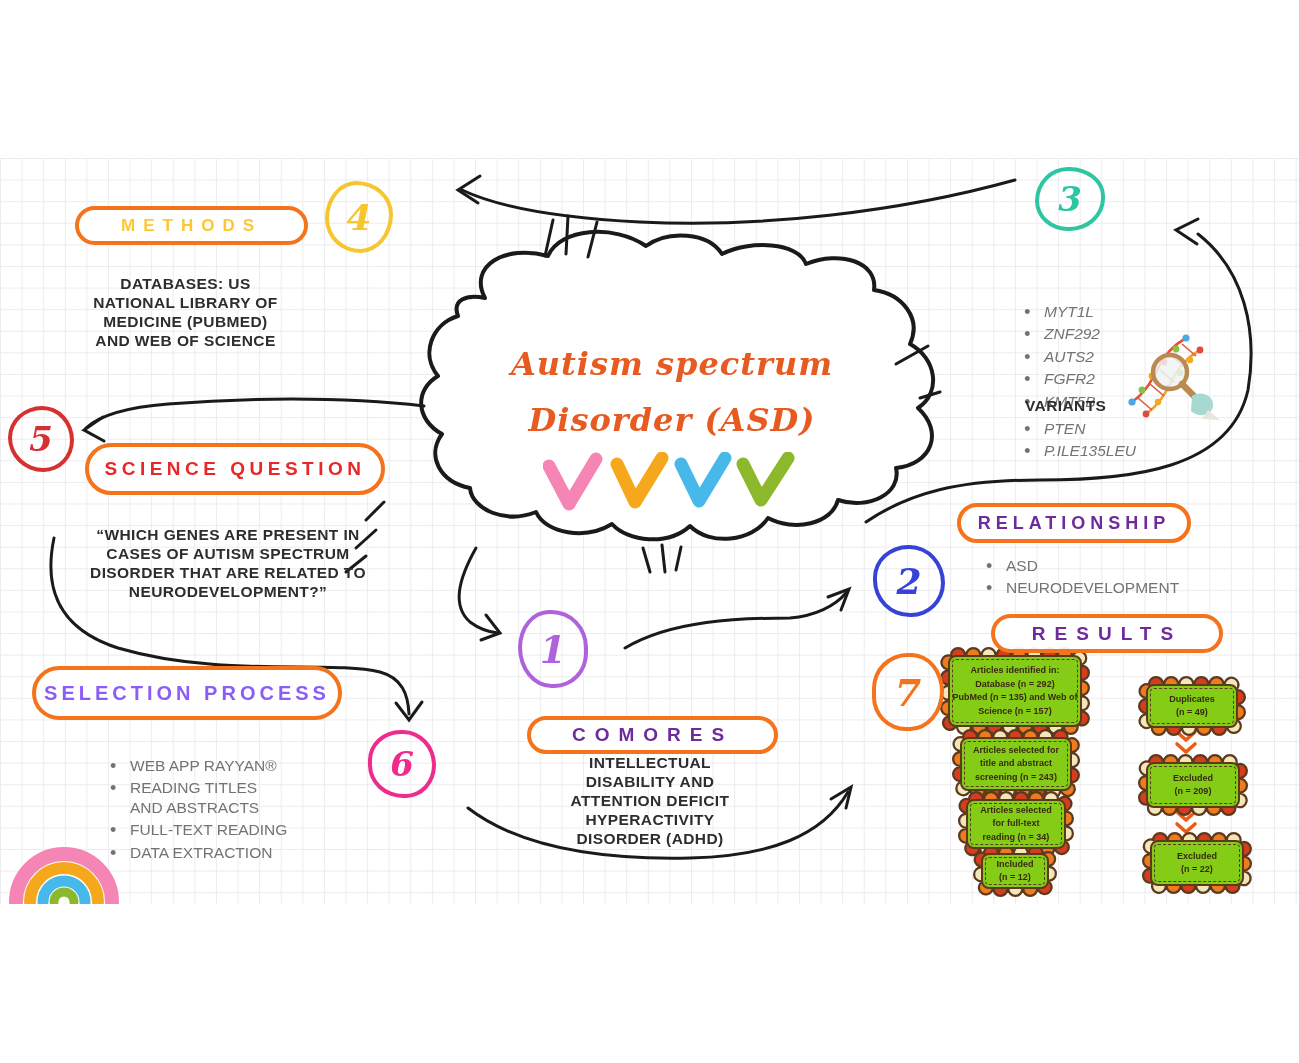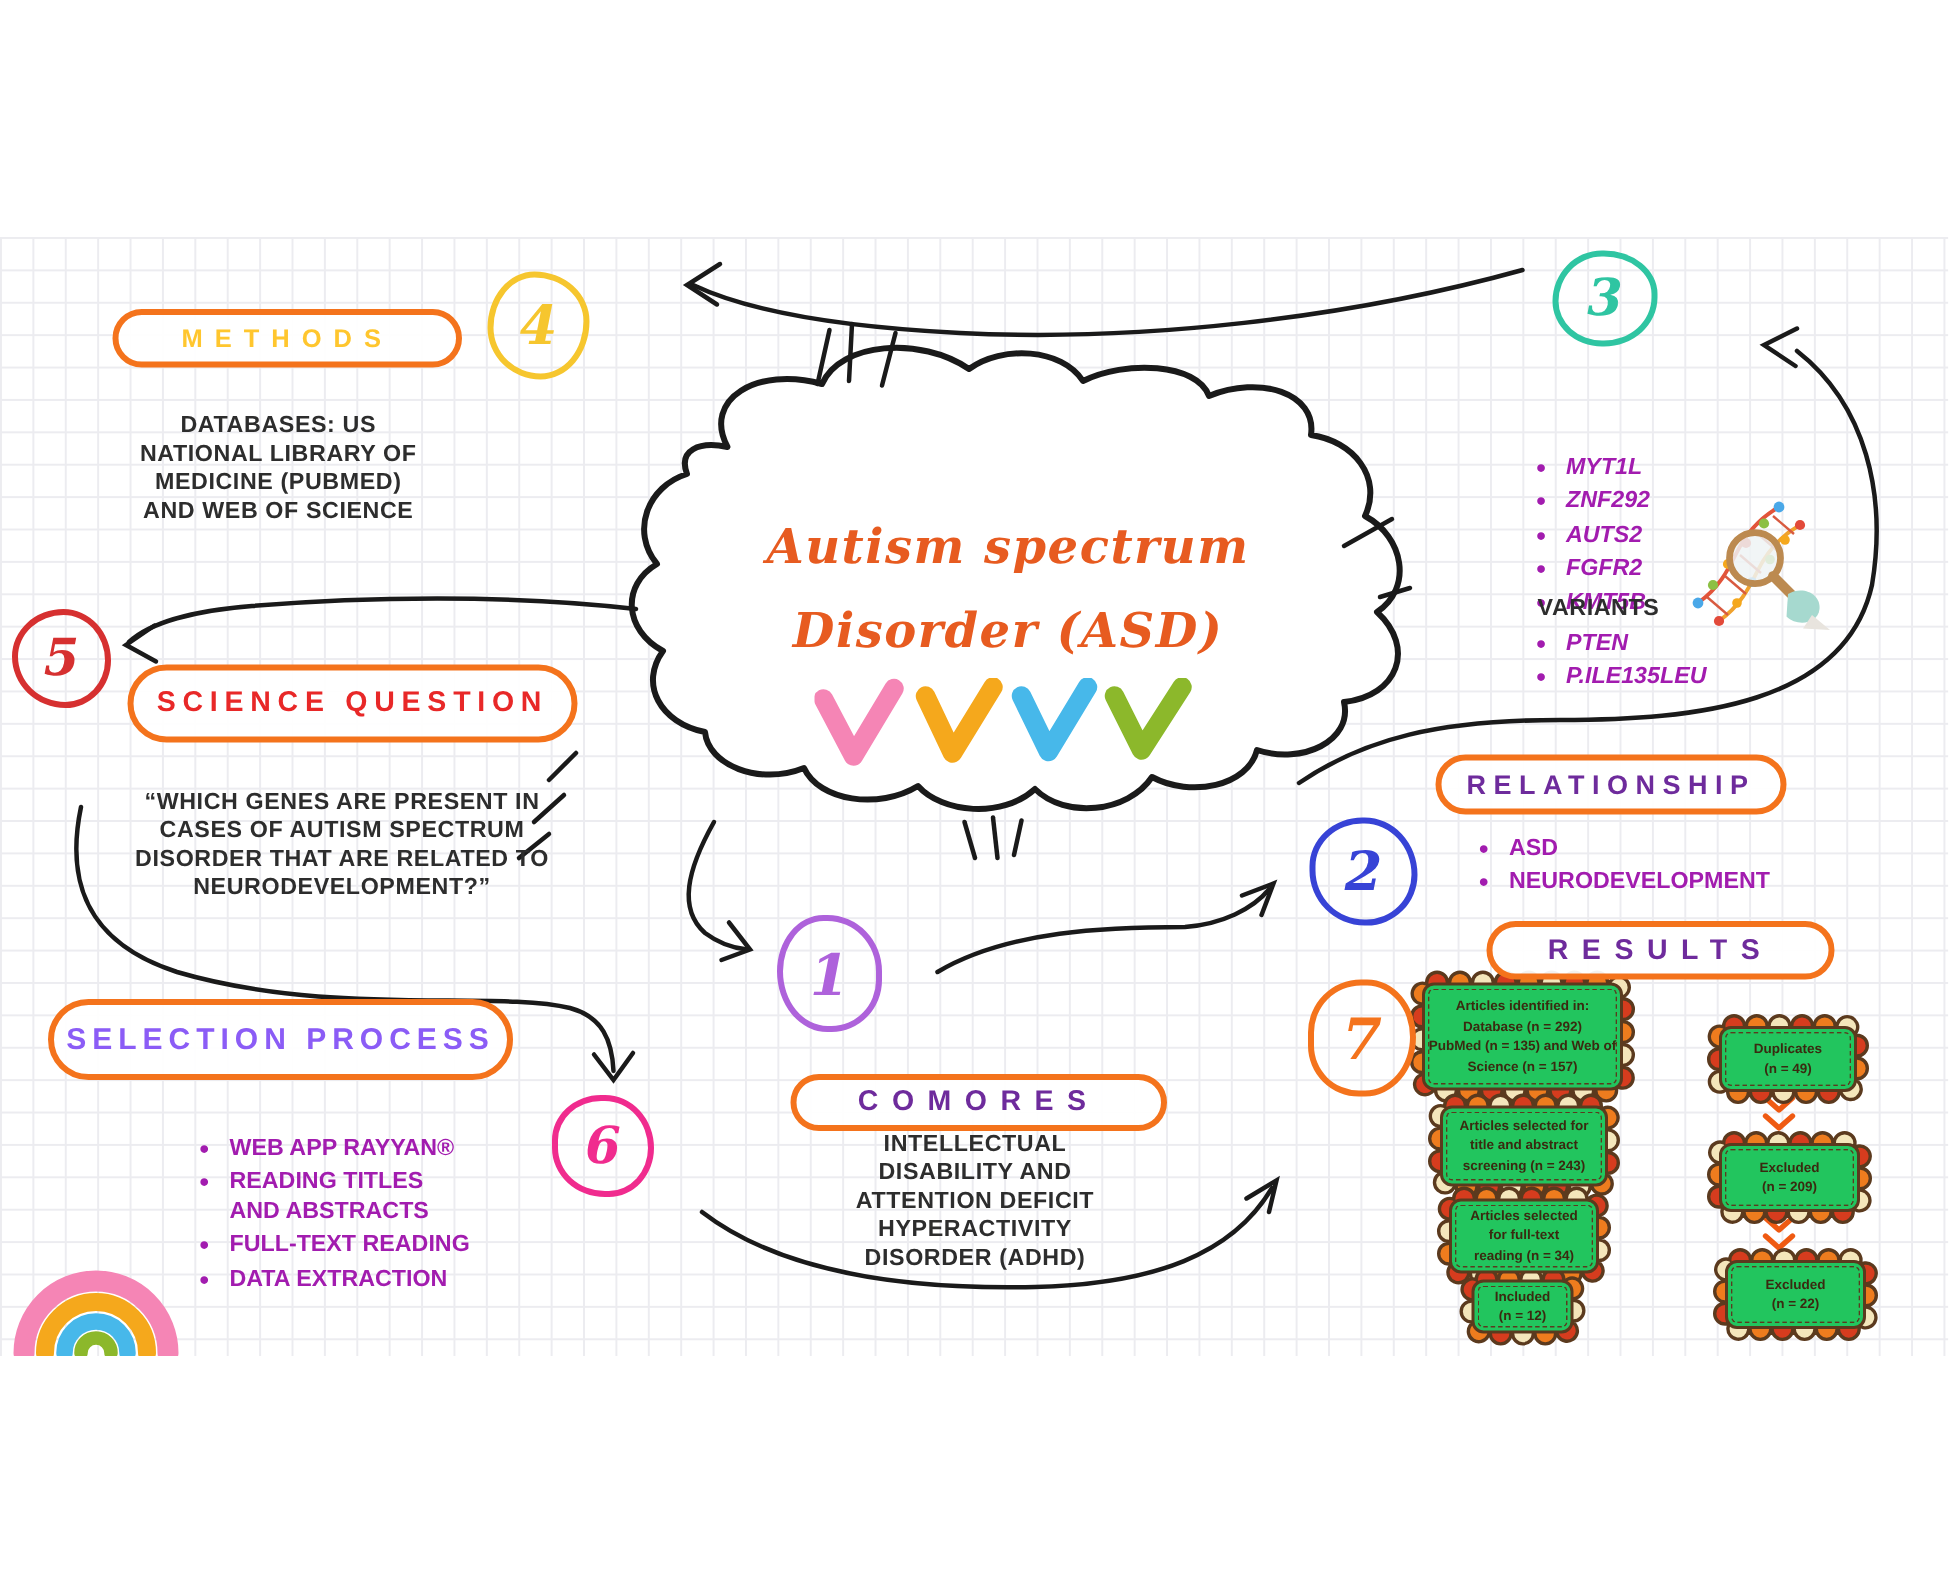--- a/index.html
+++ b/index.html
@@ -11,24 +11,24 @@
     background-size:21.6px 21.6px;z-index:0;}
   #overlay{position:absolute;left:0;top:0;z-index:1;pointer-events:none;}
   .pill{position:absolute;z-index:2;border:4px solid #f4731c;border-radius:28px;
         background:rgba(255,255,255,.93);display:flex;align-items:center;justify-content:center;
         font-weight:700;}
   .pill span{white-space:nowrap;}
   .num{position:absolute;z-index:2;display:flex;align-items:center;justify-content:center;
        font-family:"DejaVu Serif",serif;font-style:italic;font-weight:700;background:transparent;}
   .bodytext{position:absolute;z-index:2;color:#2d2d2d;font-weight:700;letter-spacing:.4px;
             white-space:pre-line;line-height:1.22;}
-  ul.blist{position:absolute;z-index:2;margin:0;padding:0;list-style:none;color:#a21caf;font-weight:700;}
+  ul.blist{position:absolute;z-index:2;margin:0;padding:0;list-style:none;color:#737373;font-weight:400;}
   ul.blist li{position:relative;padding-left:22px;white-space:pre-line;line-height:1.25;margin-bottom:3px;}
   ul.blist li::before{content:"•";position:absolute;left:2px;top:-1px;font-size:18px;}
-  .flowbox{position:absolute;z-index:2;background:#22c55e;border:2px solid #5b3a1e;border-radius:8px;
+  .flowbox{position:absolute;z-index:2;background:#84cc16;border:2px solid #5b3a1e;border-radius:8px;
            outline:1px dashed #5b3a1e;outline-offset:-5px;display:flex;align-items:center;justify-content:center;
            text-align:center;color:#3a2a10;font-weight:700;font-size:9px;line-height:1.5;white-space:pre-line;}
   .title-script{position:absolute;z-index:2;font-family:"DejaVu Serif",serif;font-style:italic;font-weight:700;
                 color:#e75b20;text-align:center;line-height:56px;letter-spacing:1px;}
   .icon-abs{position:absolute;z-index:2;pointer-events:none;}
 </style>
 </head>
 <body>
 
 <div id="canvas">
@@ -126,21 +126,21 @@
     <span>SCIENCE QUESTION</span>
   </div>
   <div class="bodytext" style="left:60px;top:526px;width:336px;font-size:15.5px;text-align:center;">“WHICH GENES ARE PRESENT IN
 CASES OF AUTISM SPECTRUM
 DISORDER THAT ARE RELATED TO
 NEURODEVELOPMENT?”</div>
 
   <div class="pill" style="left:32px;top:666px;width:302px;height:46px;color:#8b5cf6;font-size:20px;letter-spacing:4px;">
     <span>SELECTION PROCESS</span>
   </div>
-  <ul class="blist" style="left:108px;top:756px;width:183px;font-size:15.5px;padding-left:23px;">
+  <ul class="blist" style="left:108px;top:756px;width:183px;font-size:15.5px;">
     <li>WEB APP RAYYAN®</li>
     <li>READING TITLES
 AND ABSTRACTS</li>
     <li>FULL-TEXT READING</li>
     <li>DATA EXTRACTION</li>
   </ul>
   <div class="num" style="left:368px;top:730px;width:60px;height:60px;border:4px solid #f02b8e;border-radius:50% 50% 46% 54%/46% 54% 50% 50%;color:#f02b8e;font-size:34px;">
     <span>6</span>
   </div>
 

